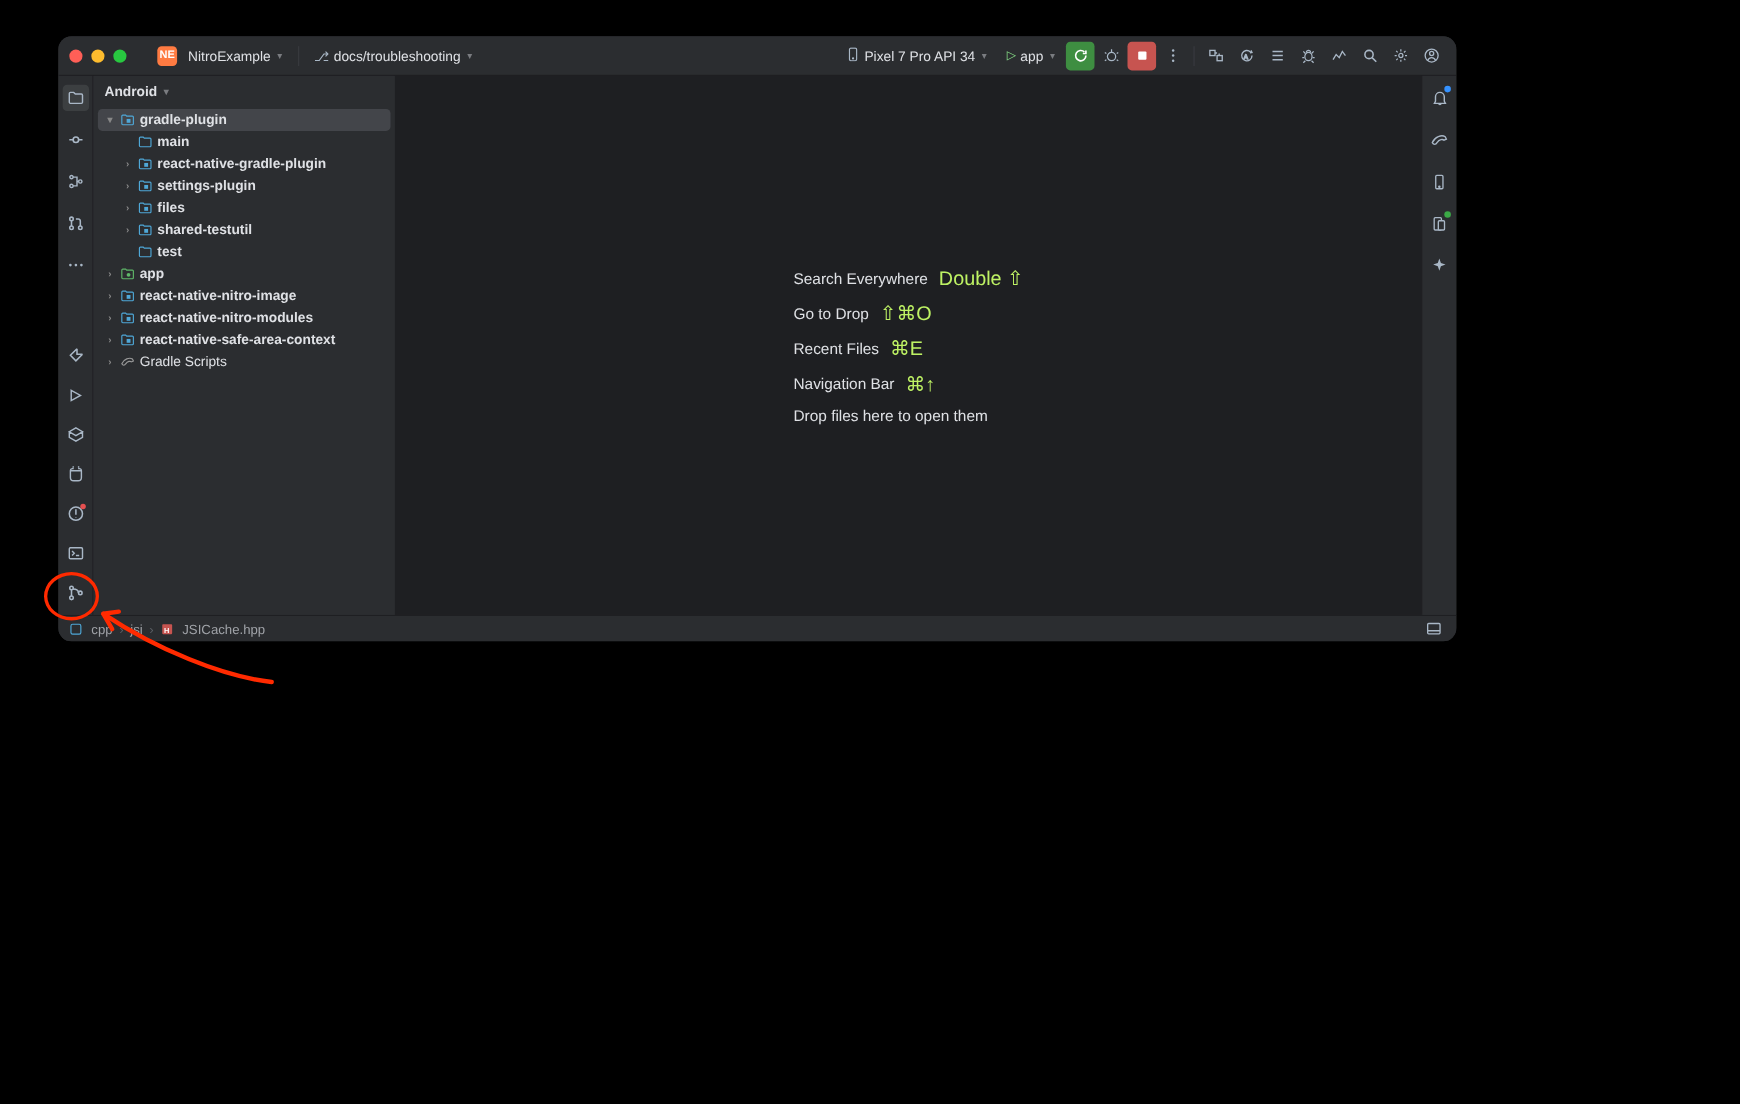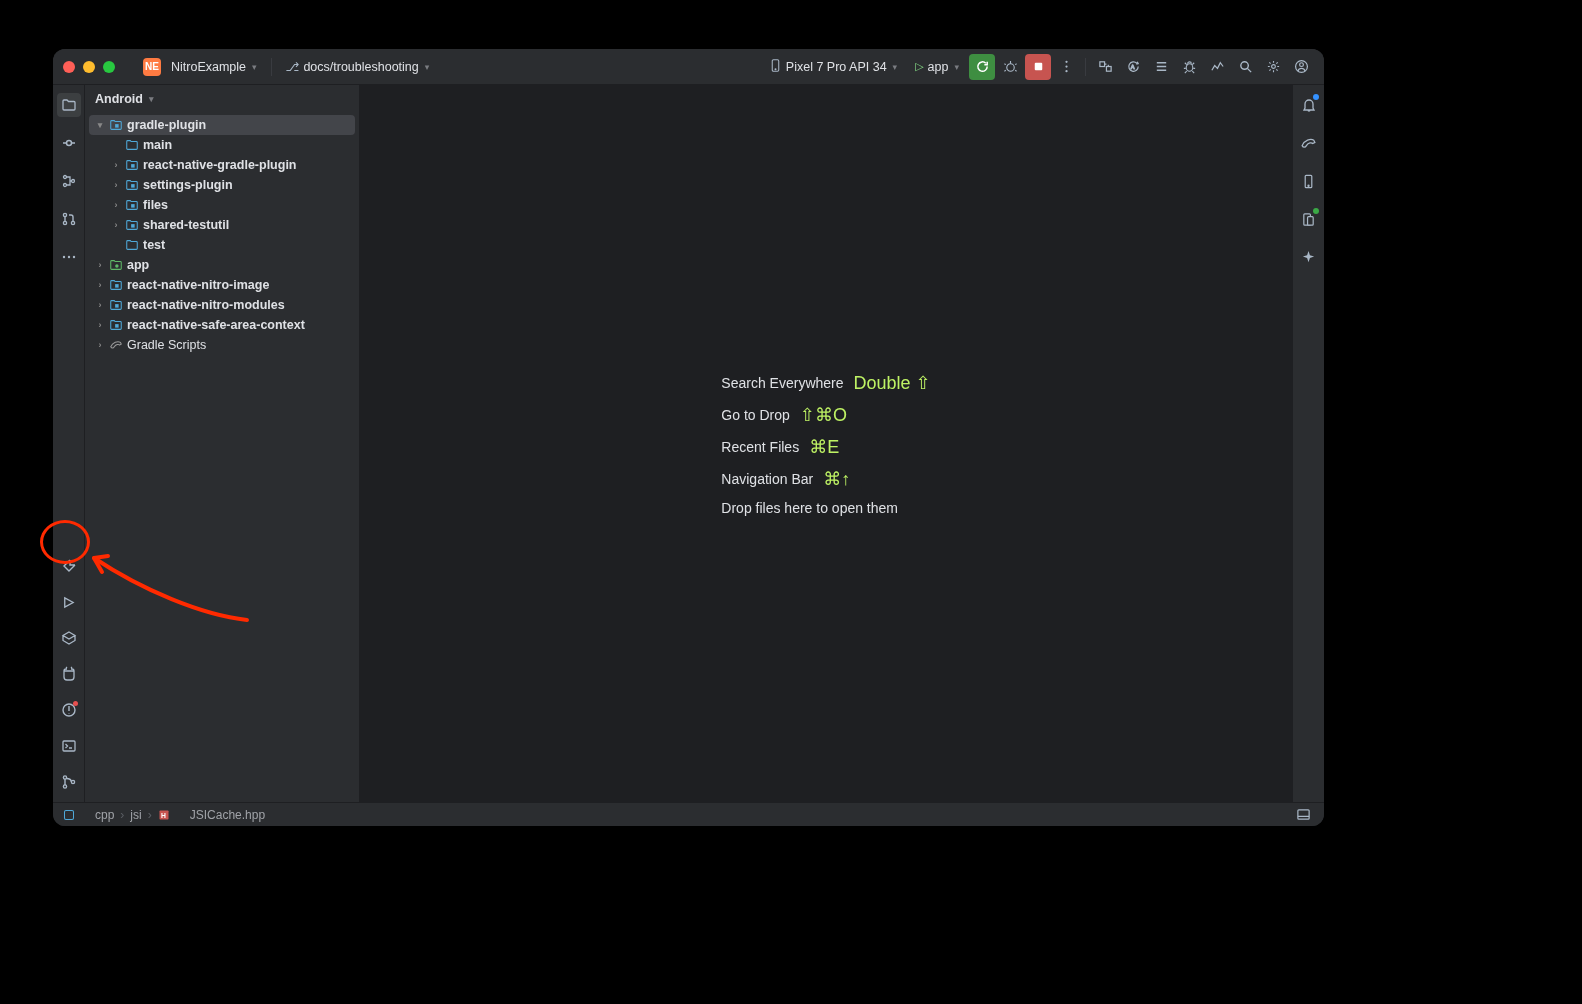--- a/index.html
+++ b/index.html
@@ -11,26 +11,25 @@
   position: relative;
   overflow: hidden;
   color: #bbbbbb;
   font-size: 13px;
 }
 .window {
   position: absolute;
   left: 53px;
   top: 33px;
   width: 1271px;
-  height: 777px;
+  height: 550px;
   background: #2b2d30;
   border-radius: 12px;
   overflow: hidden;
   box-shadow: 0 20px 60px rgba(0,0,0,0.5);
-  margin-top: 16px;
 }
 .titlebar {
   height: 36px;
   display: flex;
   align-items: center;
   padding: 0 10px;
   background: #2b2d30;
   border-bottom: 1px solid #1e1f22;
 }
 .traffic-lights { display: flex; gap: 8px; margin-right: 20px; }
@@ -111,21 +110,21 @@
   display: flex; flex-direction: column; align-items: center;
   padding-top: 8px; gap: 14px;
 }
 .right-rail .dot-blue { position:absolute; width:6px; height:6px; background:#3592ff; border-radius:50%; transform:translate(7px,-8px);}
 .right-rail .dot-green { position:absolute; width:6px; height:6px; background:#3ba946; border-radius:50%; transform:translate(7px,-8px);}
 .statusbar {
   height: 24px; display: flex; align-items: center; padding: 0 10px;
   background: #2b2d30; border-top: 1px solid #1e1f22;
   font-size: 12px; color: #a0a3a8; gap: 6px;
 }
-.sb-crumb { display: flex; align-items: center; gap: 20px; text-align: center; }
+.sb-crumb { display: flex; align-items: center; gap: 8px; text-align: center; }
 .sb-sep { color: #5a5d63; }
 .sb-right { margin-left: auto; display:flex; align-items:center;}
 
 .annot {
   position: absolute; pointer-events: none;
   left: 40px; top: 520px; width: 220px; height: 120px;
 }
 .annot-circle {
   position: absolute; left: 0; top: 0;
   width: 50px; height: 44px; border: 3px solid #ff2a00; border-radius: 50%;

